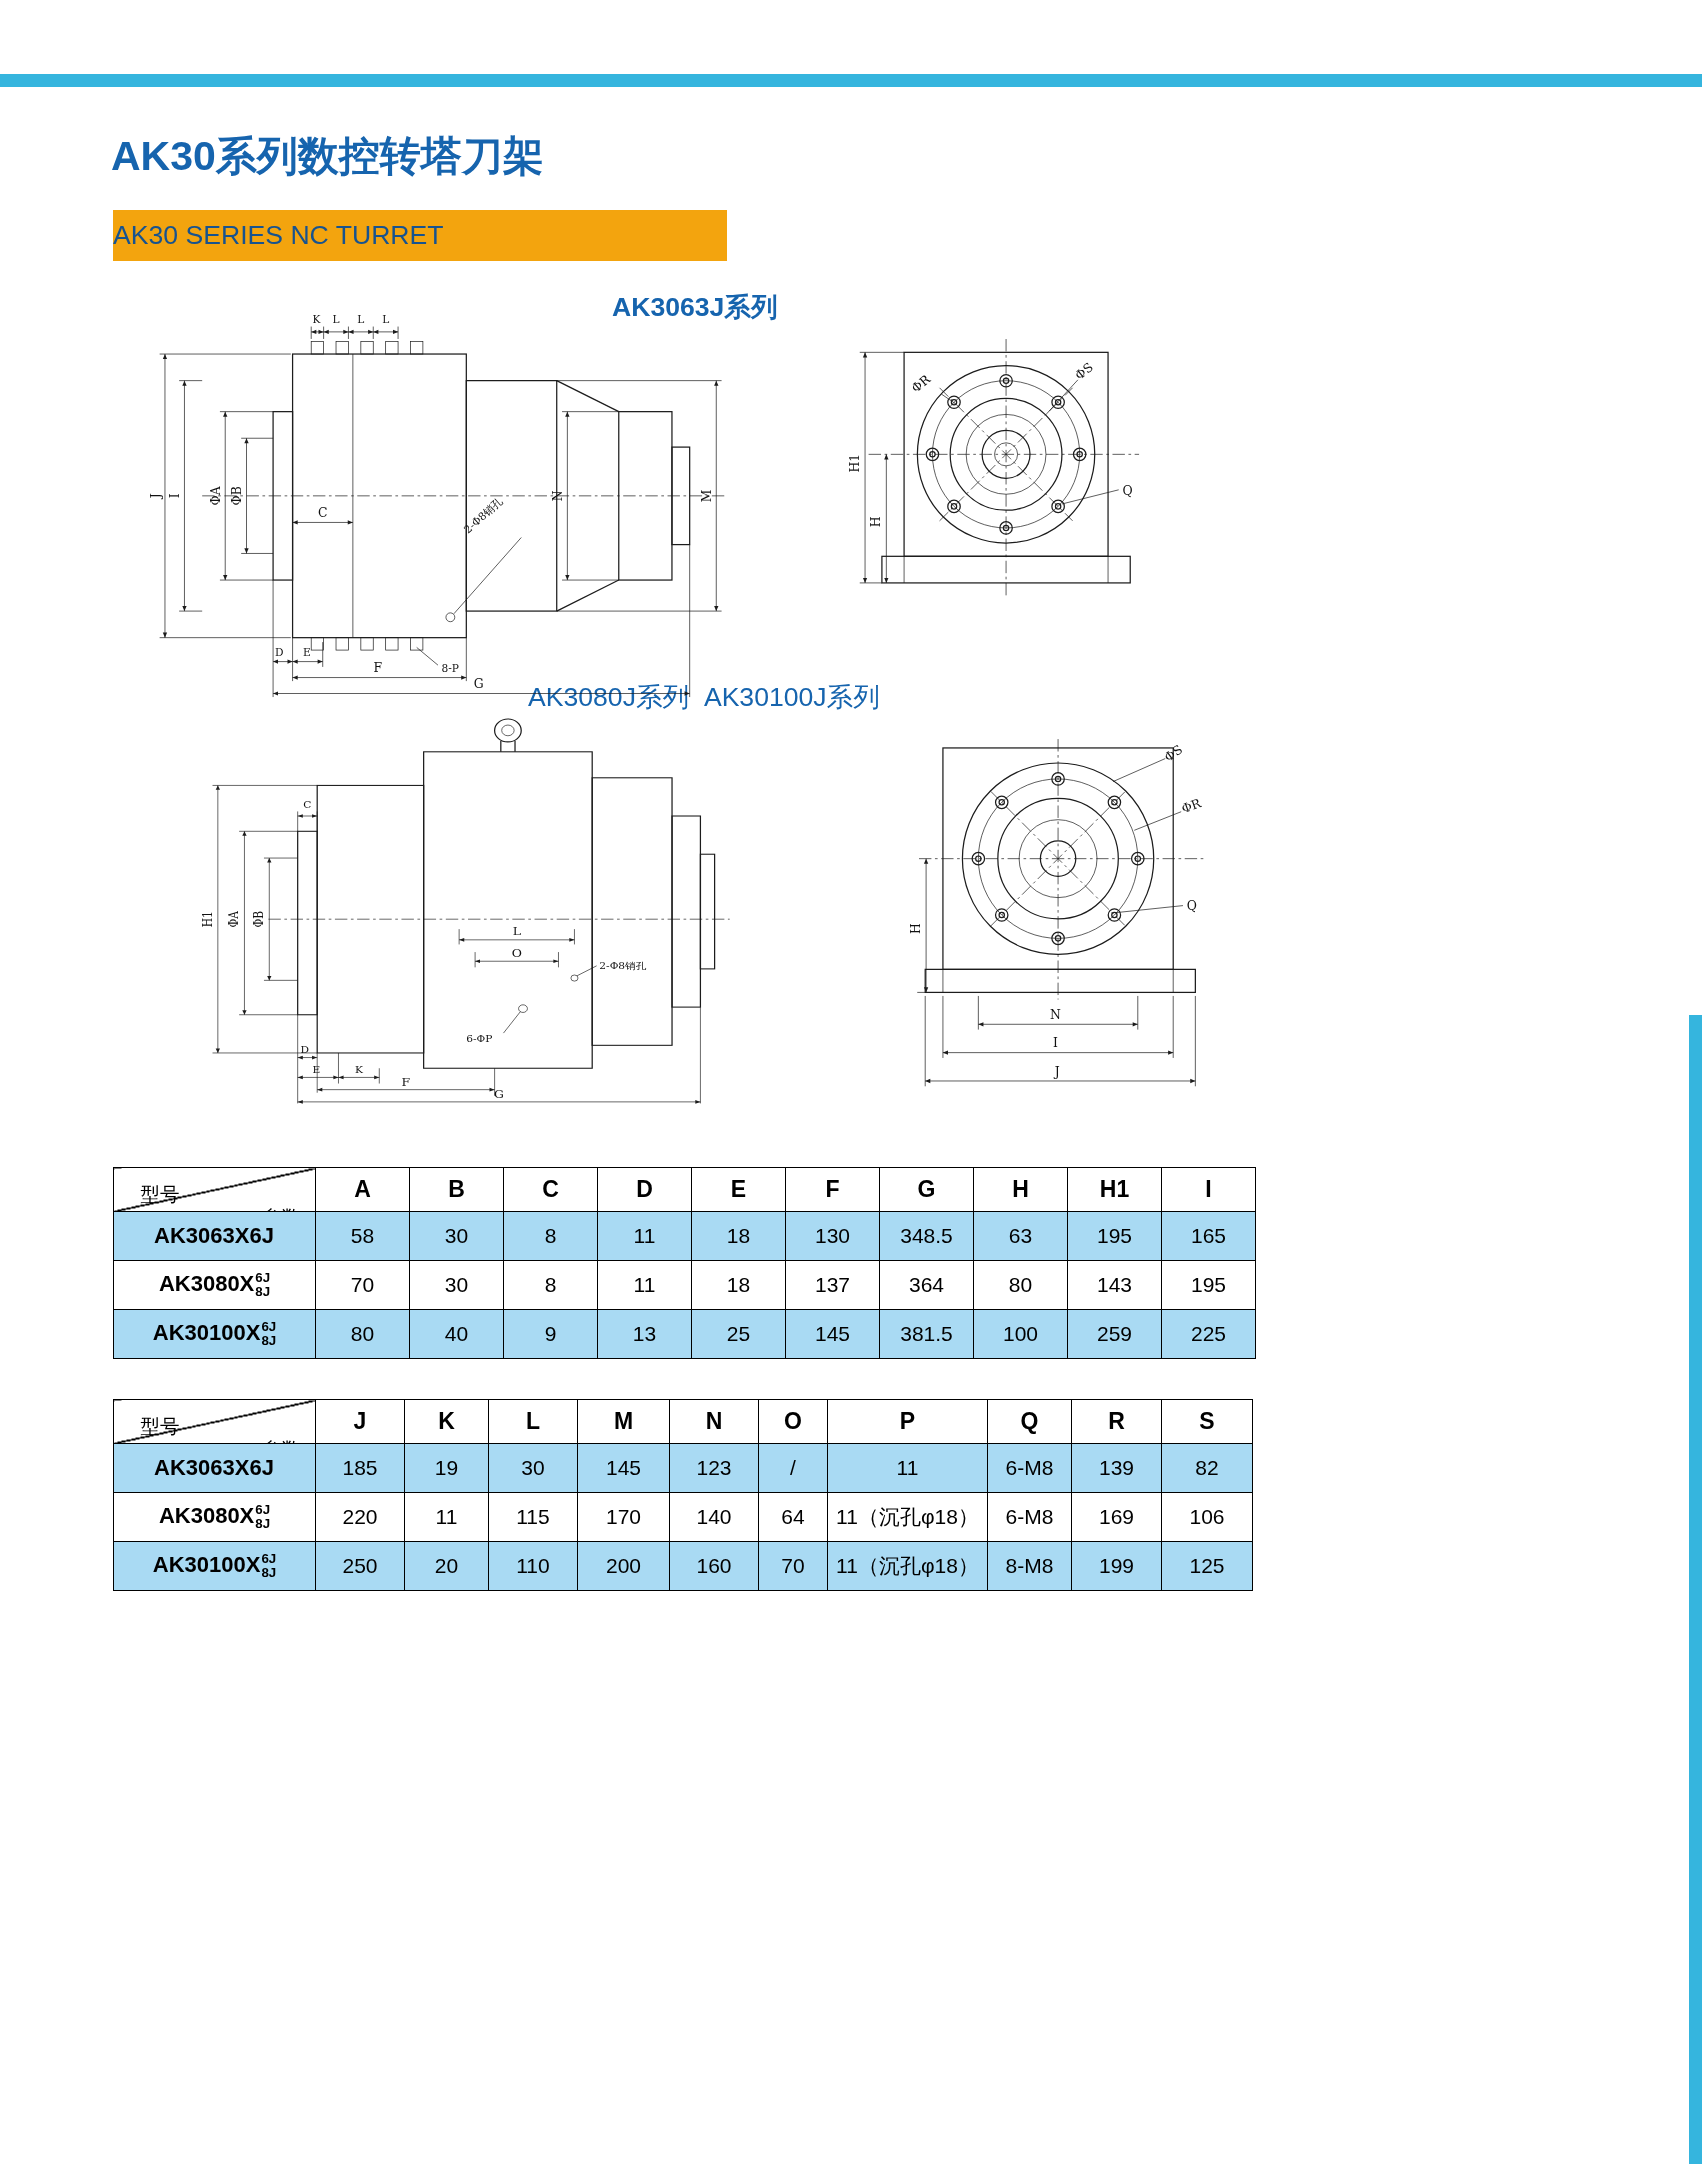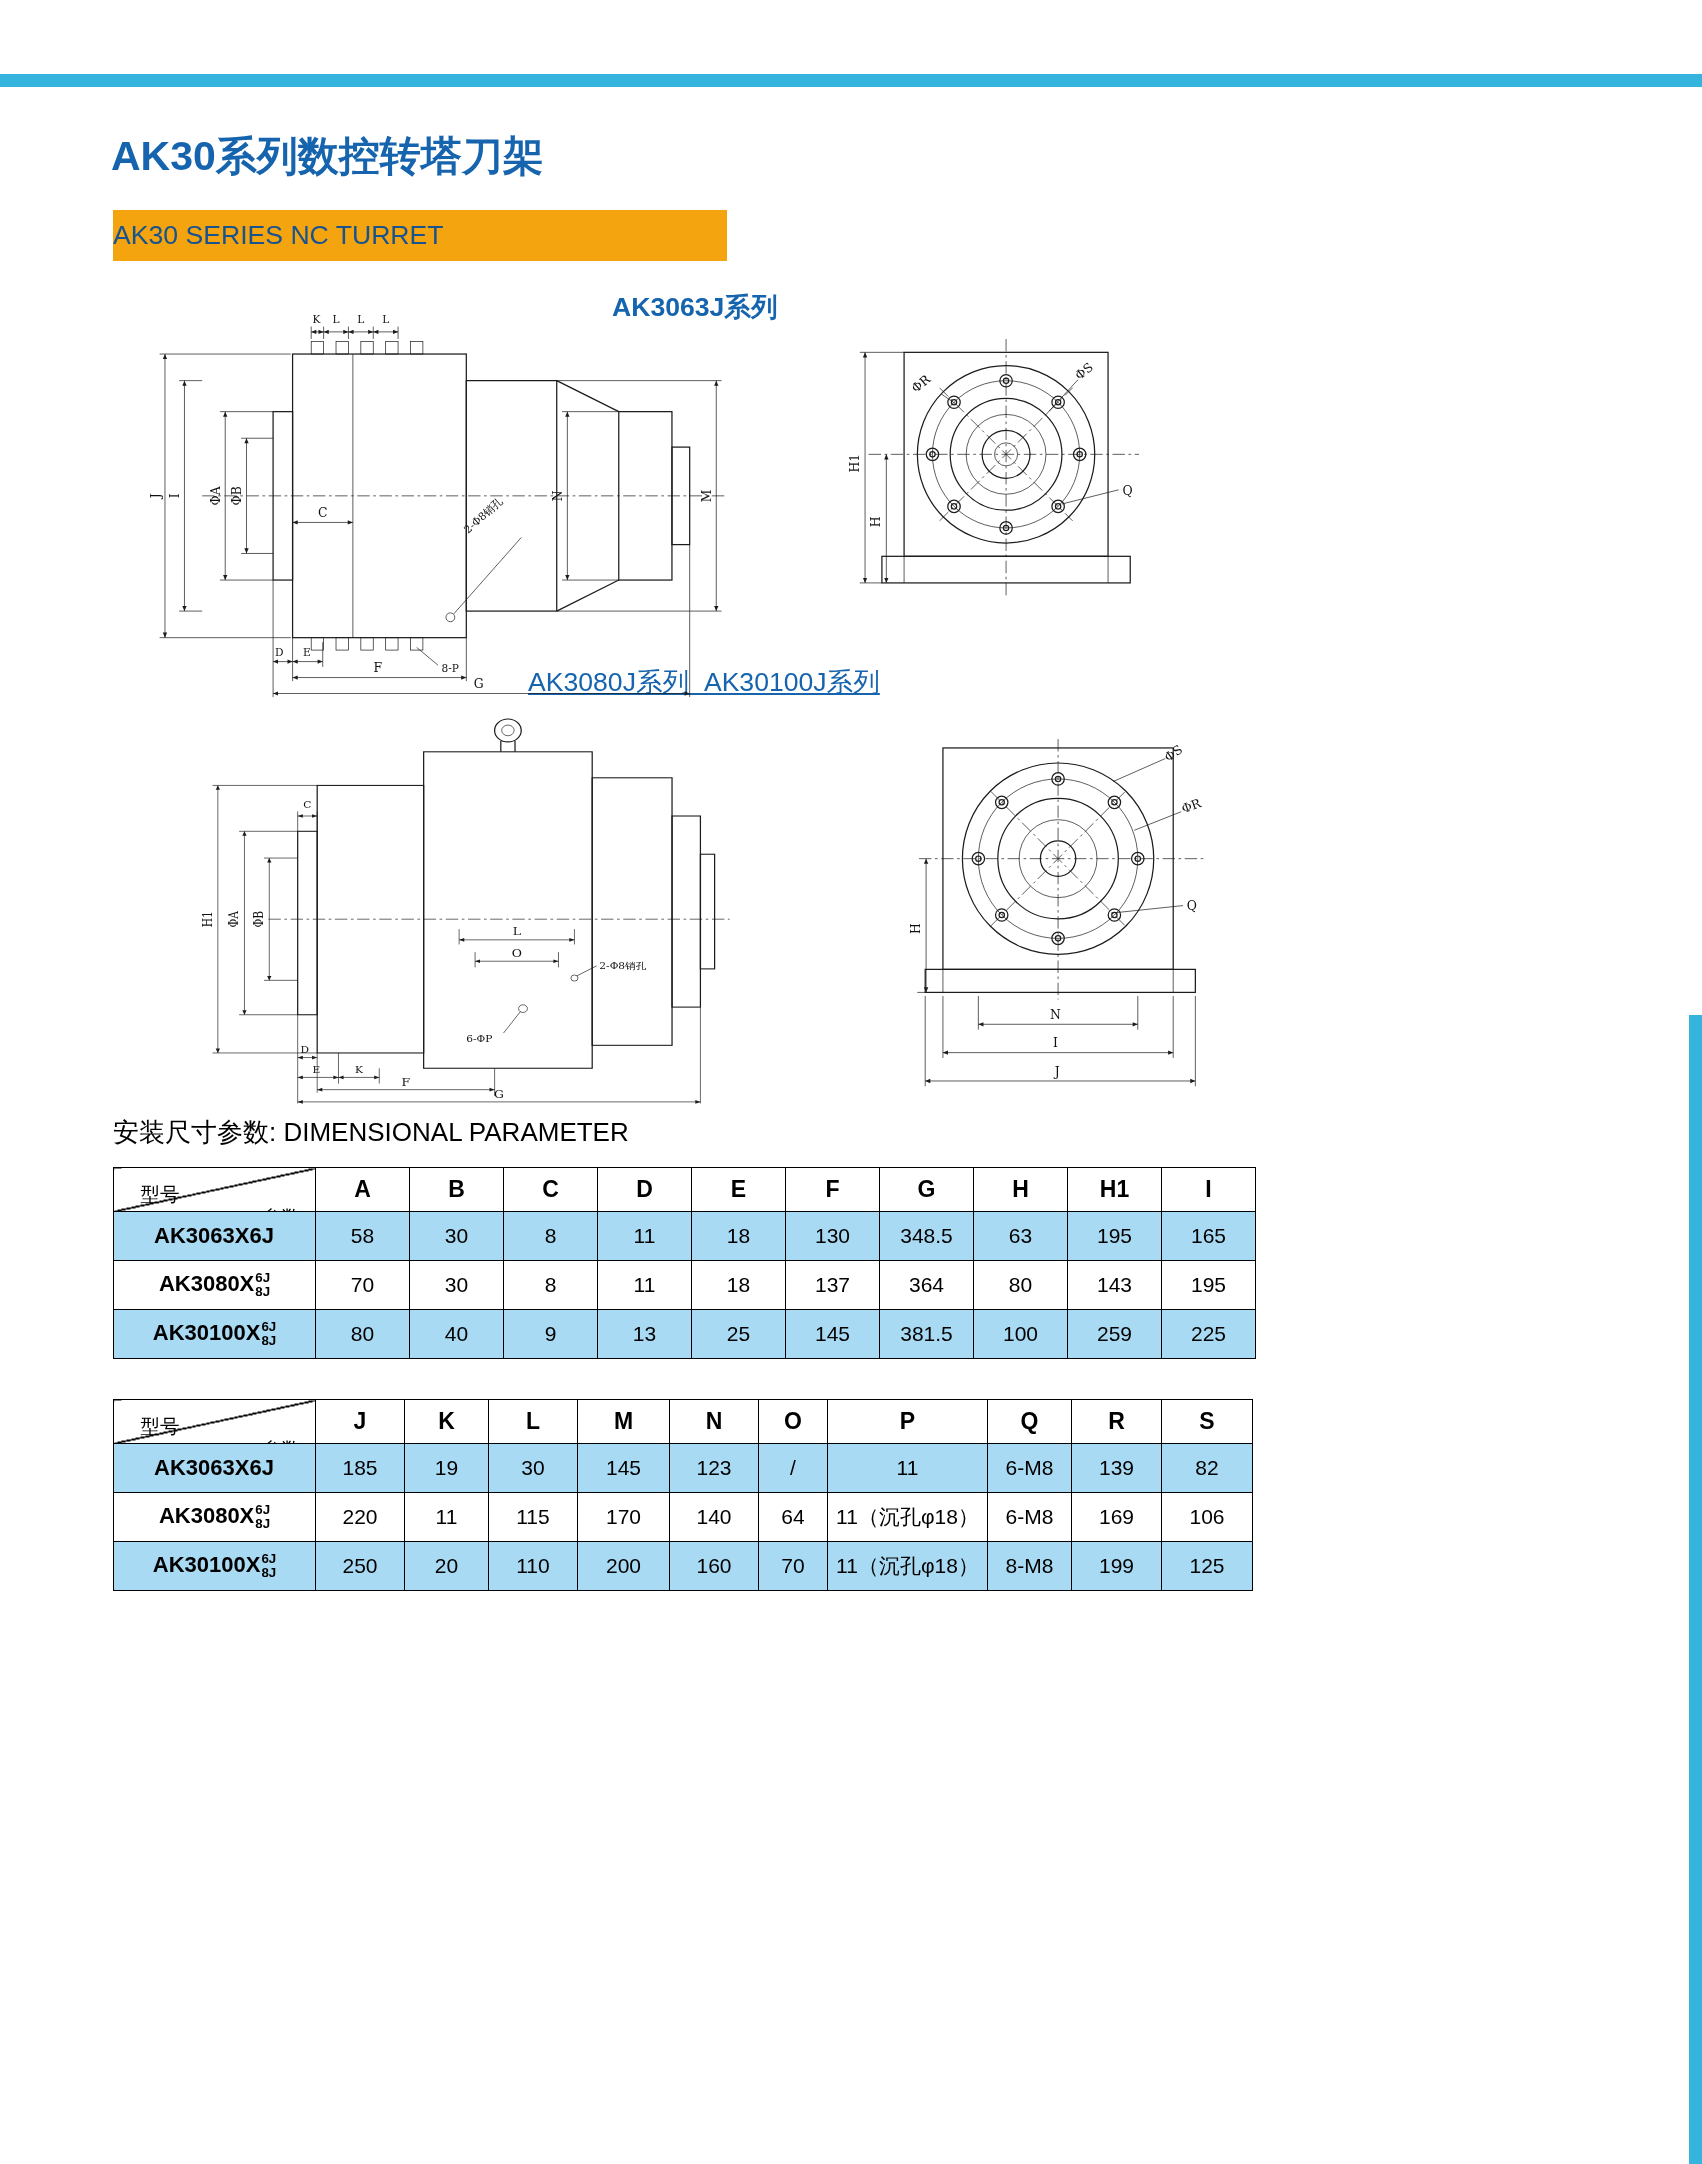--- a/index.html
+++ b/index.html
@@ -12,21 +12,21 @@
   .rightbar{ position:absolute; right:0; top:1015px; width:13.3px; height:1149px; background:#35B5DE; }
 
   .title { position:absolute; left:111px; top:129px; font-size:41px; font-weight:bold; color:#1664AE; }
   .banner {
     position:absolute; left:113px; top:210px; width:614px; height:51px;
     background:#F3A40E; color:#17538F; font-size:26.6px;
     display:flex; align-items:center; 
   }
   .caption { position:absolute; color:#1664AE; font-size:26.6px; white-space:pre; }
   .caption1 { left:612px; top:289px;font-weight:bold; }
-  .caption2 { left:528px; top:664px;text-decoration:underline; }
+  .caption2 { left:528px; top:679px; }
   .section-heading { position:absolute; left:113px; top:1115px; font-size:26px; color:#000; }
 
   
   .dwg { position:absolute; }
   .dwg line,.dwg rect,.dwg circle,.dwg path,.dwg polygon,.dwg polyline { fill:none; stroke:#1c1c1c; stroke-width:1.4; }
   .dwg .thin { stroke-width:0.8; }
   .dwg .dim  { stroke-width:0.8; }
   .dwg .cl   { stroke-width:0.8; stroke-dasharray:14 4 3 4; }
   .dwg text  { stroke:none; fill:#111; font-family:"DejaVu Serif", serif; font-size:14px; text-anchor:middle; }
   .dwg text.sm { font-size:12px; }
@@ -352,21 +352,20 @@
     <line class="thin" x1="45" y1="298" x2="45" y2="368"></line>
     <line class="thin" x1="305" y1="298" x2="305" y2="368"></line>
     <line class="dim" x1="45" y1="362" x2="305" y2="362" marker-start="url(#arD)" marker-end="url(#arD)"></line>
     <text x="172" y="356">I</text>
     <line class="thin" x1="25" y1="298" x2="25" y2="400"></line>
     <line class="thin" x1="330" y1="298" x2="330" y2="400"></line>
     <line class="dim" x1="25" y1="394" x2="330" y2="394" marker-start="url(#arD)" marker-end="url(#arD)"></line>
     <text x="174" y="388">J</text>
   </svg>
 
-  <div class="section-heading">安装尺寸参数: DIMENSIONAL PARAMETER</div>
 
   <table class="ptable" style="left:113px;top:1167px">
     <colgroup>
       <col style="width:202px">
         <col style="width:94px">
         <col style="width:94px">
         <col style="width:94px">
       <col style="width:94px">
         <col style="width:94px">
         <col style="width:94px">

